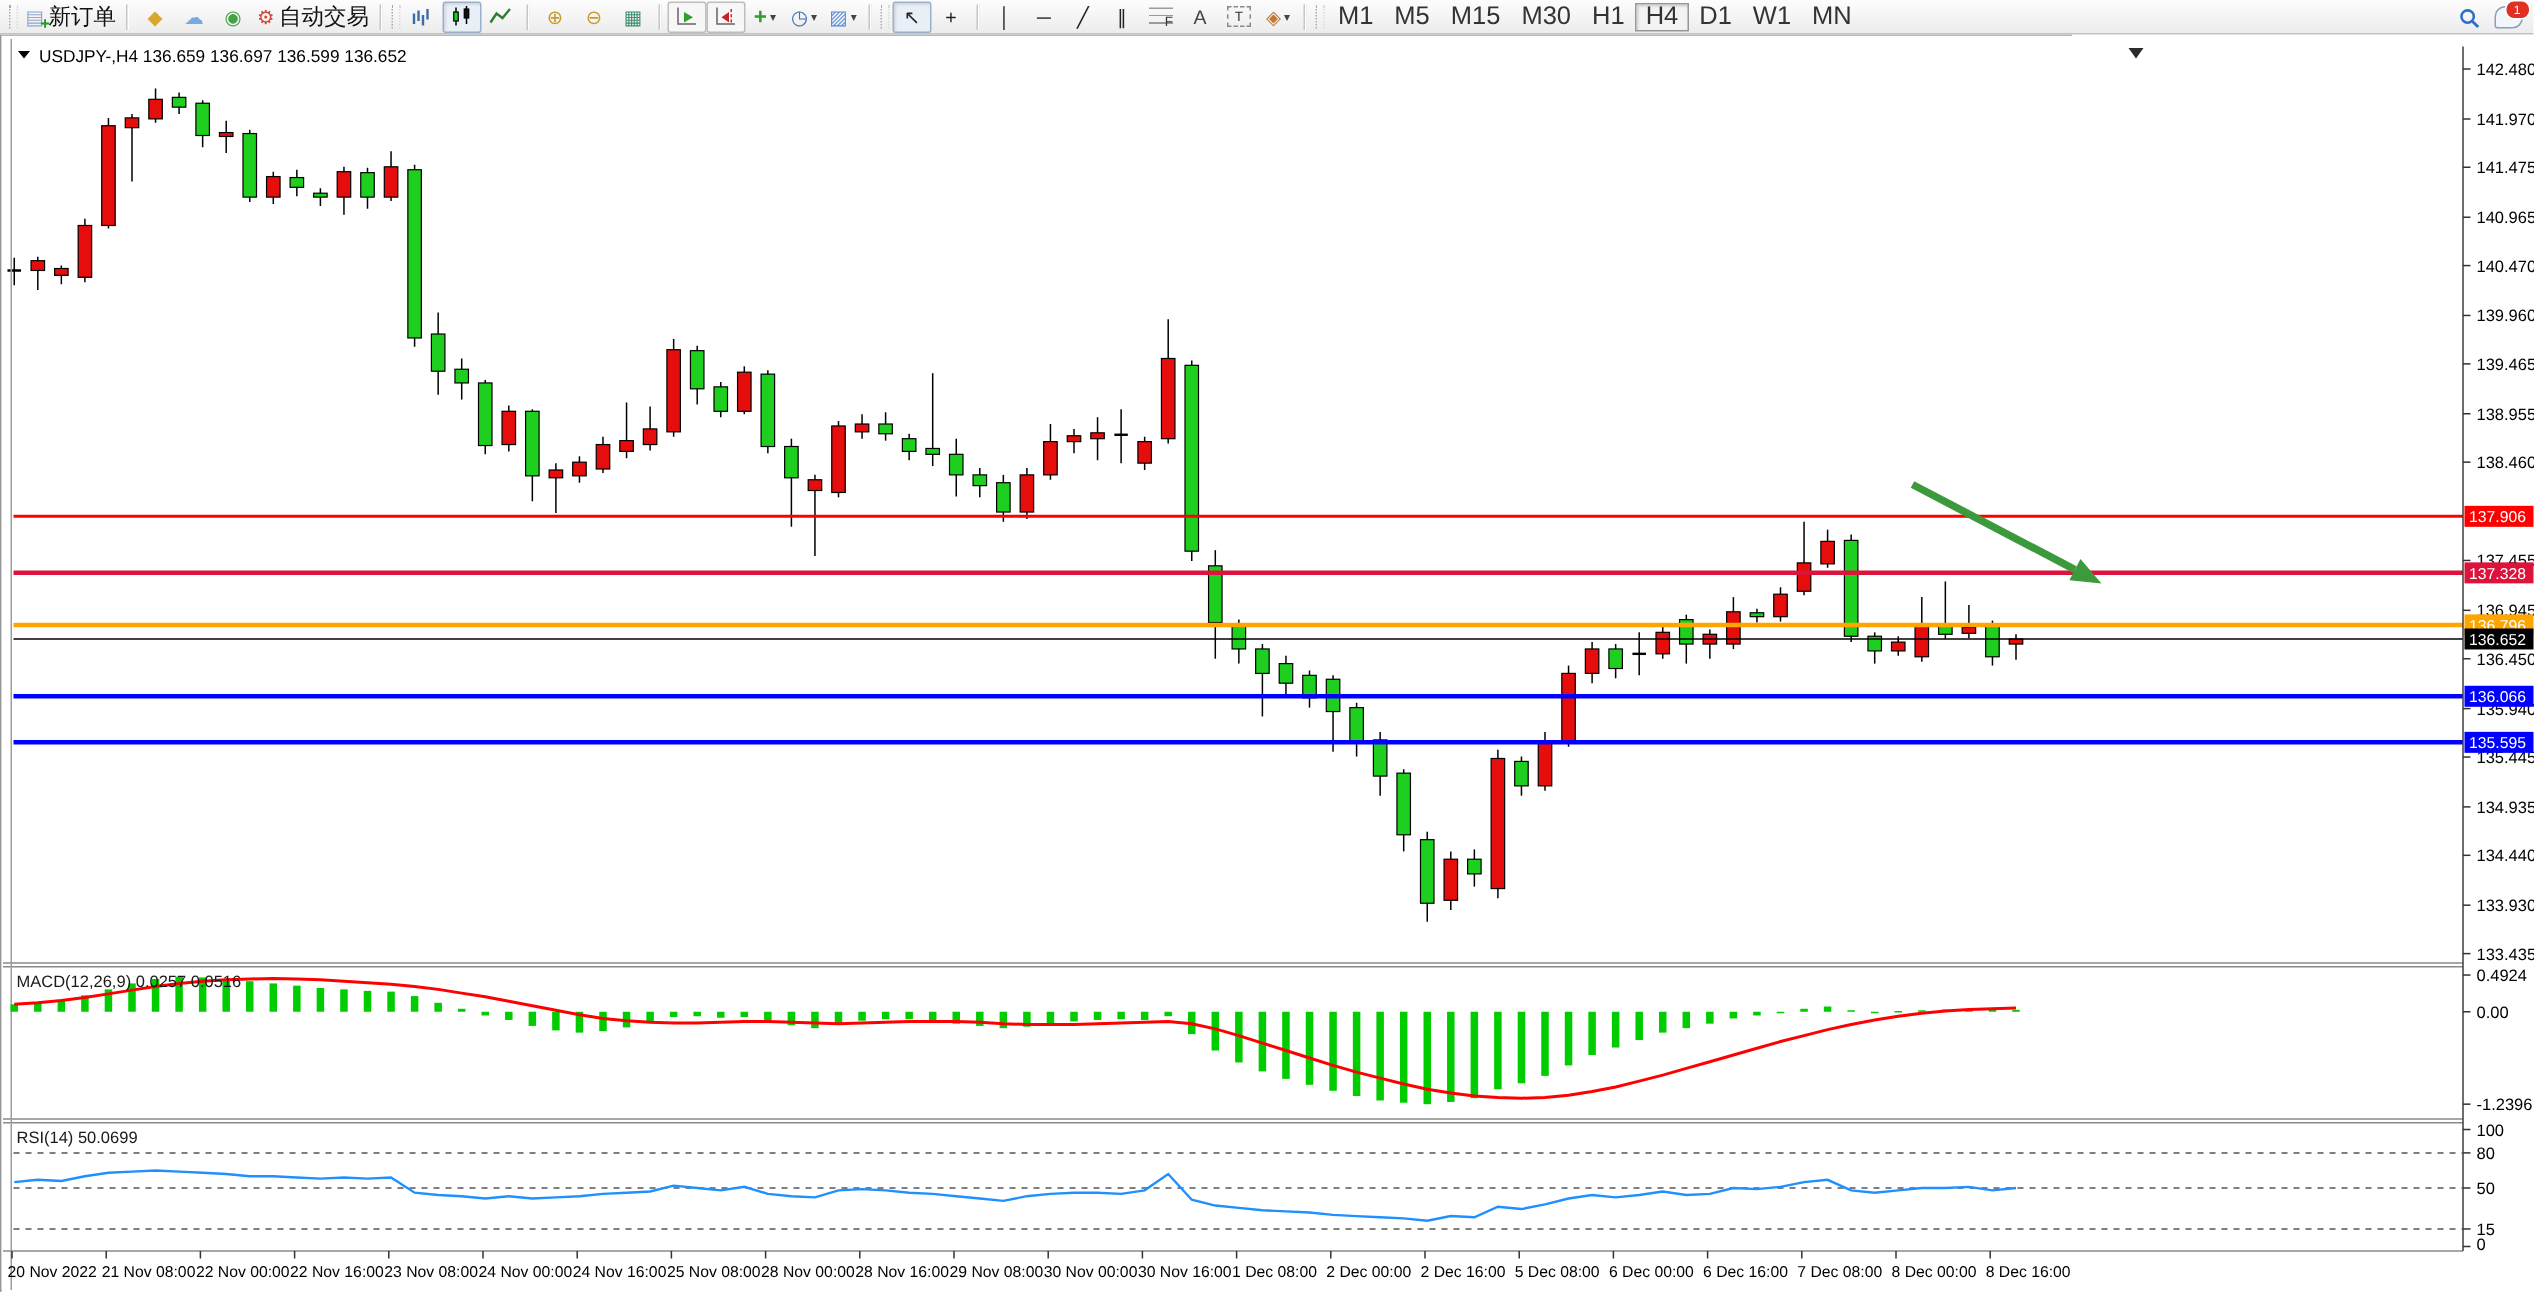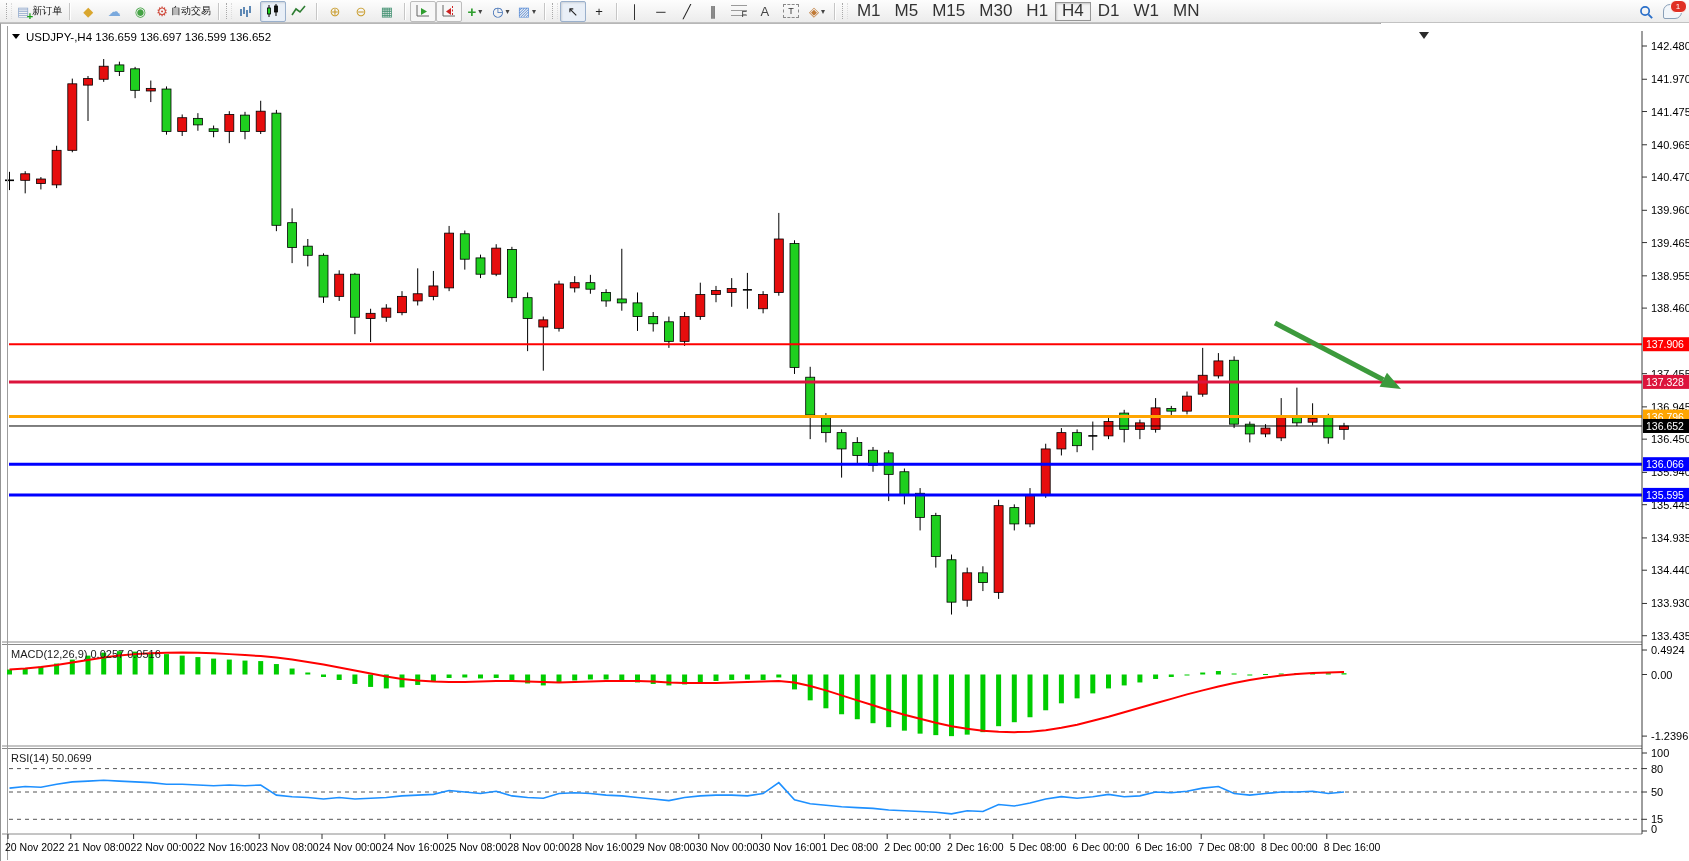--- a/index.html
+++ b/index.html
@@ -6,21 +6,21 @@
     font-family:"Liberation Sans",sans-serif;-webkit-font-smoothing:antialiased;}
   
   .toolbar{position:absolute;top:0;left:0;width:1689px;height:23px;box-sizing:border-box;
     background:linear-gradient(#fdfdfd,#ececec);border-bottom:1px solid #c2c2c2;
     display:flex;align-items:center;padding:0 4px;z-index:5;}
   .tb-btn{height:19px;min-width:20px;display:flex;align-items:center;justify-content:center;
     padding:0 2px;border:1px solid transparent;border-radius:2px;cursor:default;user-select:none;}
   .tb-btn.boxed{border-color:#bdbdbd;background:#f7f7f7;}
   .tb-btn.sel{background:#e9eff7;border-color:#9ab0cc;box-shadow:inset 1px 1px 2px rgba(0,0,0,.12);}
   .tb-glyph{font-size:13px;line-height:1;}
-  .tb-label{font-size:10px;margin-left:3px;color:#111;white-space:nowrap;}
+  .tb-label{font-size:15px;margin-left:3px;color:#111;white-space:nowrap;}
   .caret{font-size:8px;color:#444;margin-left:2px;}
   .tb-sep{width:1px;height:17px;background:#c6c6c6;border-right:1px solid #fff;margin:0 4px;}
   .grip{width:4px;height:16px;margin:0 2px;border-left:1px dotted #a9a9a9;border-right:1px dotted #dcdcdc;}
   .spacer{flex:1;}
   .tf{font-size:17px;color:#333;padding:0 6px;height:17px;display:flex;align-items:center;
     border:1px solid transparent;cursor:default;}
   .tf.sel{background:#f3f3f3;border-color:#979797;box-shadow:inset 1px 1px 2px rgba(0,0,0,.18);}
   .ico-wrap{position:relative;display:inline-flex;align-items:center;justify-content:center;}
   .plus-ov{position:absolute;right:-4px;bottom:-4px;color:#18a018;font-weight:bold;font-size:11px;}
   .fibo{width:16px;height:12px;position:relative;

